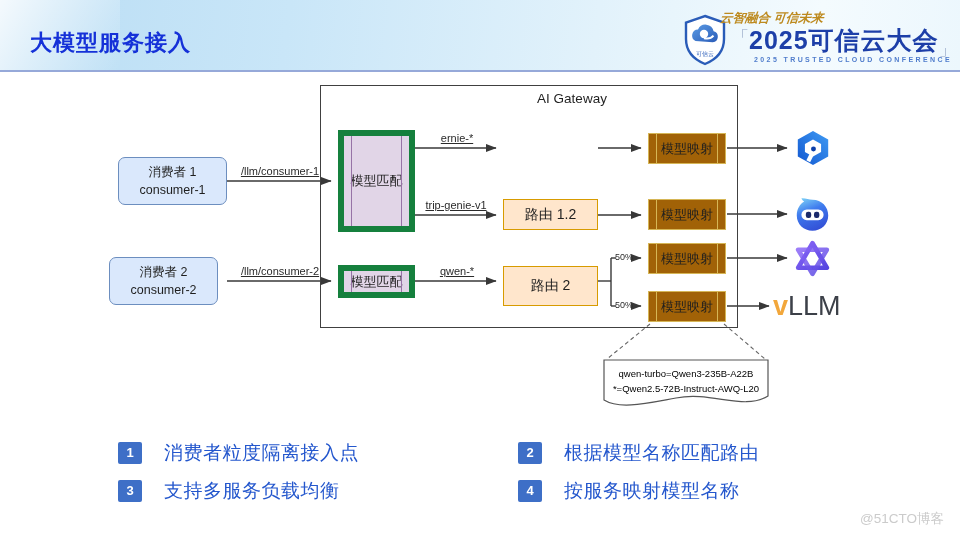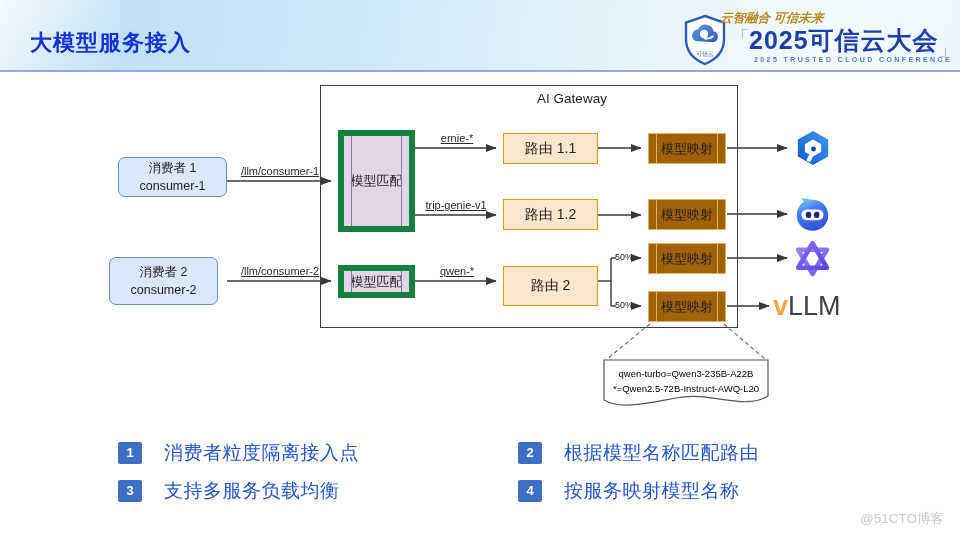--- a/index.html
+++ b/index.html
@@ -117,39 +117,36 @@
     <g stroke="#666" stroke-width="1.1" stroke-dasharray="4,3" fill="none">
       <line x1="650" y1="324" x2="607" y2="359"></line>
       <line x1="724" y1="324" x2="765" y2="359"></line>
     </g>
     <path d="M604,360 L768,360 L768,396 C744,411 712,391 676,398 C648,403 620,410 604,400 Z" fill="#fff" stroke="#555" stroke-width="1.2"></path>
   </svg>
 
   <div class="box gateway" style="left:320px;top:85px;width:418px;height:243px;"></div>
   <div class="gateway-title">AI Gateway</div>
 
-  <div class="box consumer" style="left:118px;top:157px;width:109px;height:40px;">
+  <div class="box consumer" style="left:118px;top:157px;width:109px;height:48px;">
     <div>消费者 1</div>
     <div>consumer-1</div>
   </div>
   <div class="box consumer" style="left:109px;top:257px;width:109px;height:48px;">
     <div>消费者 2</div>
     <div>consumer-2</div>
   </div>
 
   <div class="box process matcher" style="left:338px;top:130px;width:77px;height:102px;">
     <span>模型匹配</span>
   </div>
   <div class="box process matcher" style="left:338px;top:265px;width:77px;height:33px;">
     <span>模型匹配</span>
   </div>
 
-  <div class="box route" style="left:503px;top:133px;width:95px;height:31px;">
-    <span>路由 1.1</span>
-  </div>
   <div class="box route" style="left:503px;top:199px;width:95px;height:31px;">
     <span>路由 1.2</span>
   </div>
   <div class="box route" style="left:503px;top:266px;width:95px;height:40px;">
     <span>路由 2</span>
   </div>
 
   <div class="box process mapping" style="left:648px;top:133px;width:78px;height:31px;">
     <span>模型映射</span>
   </div>

